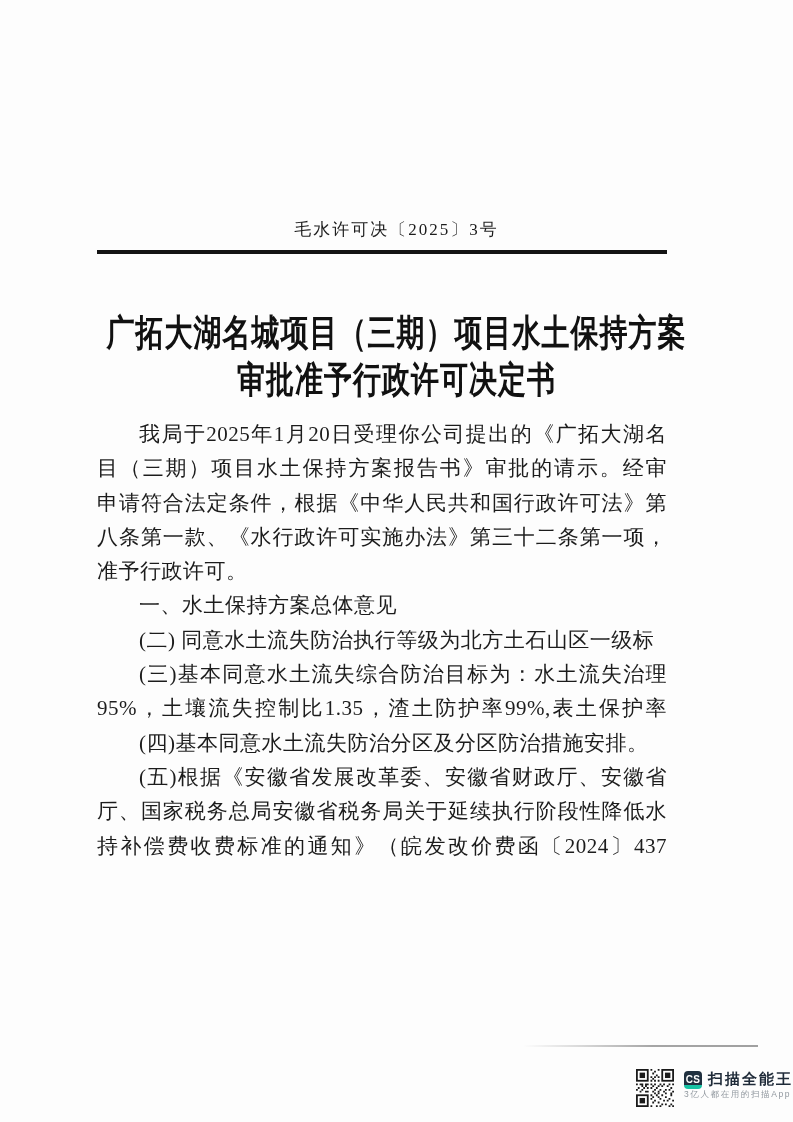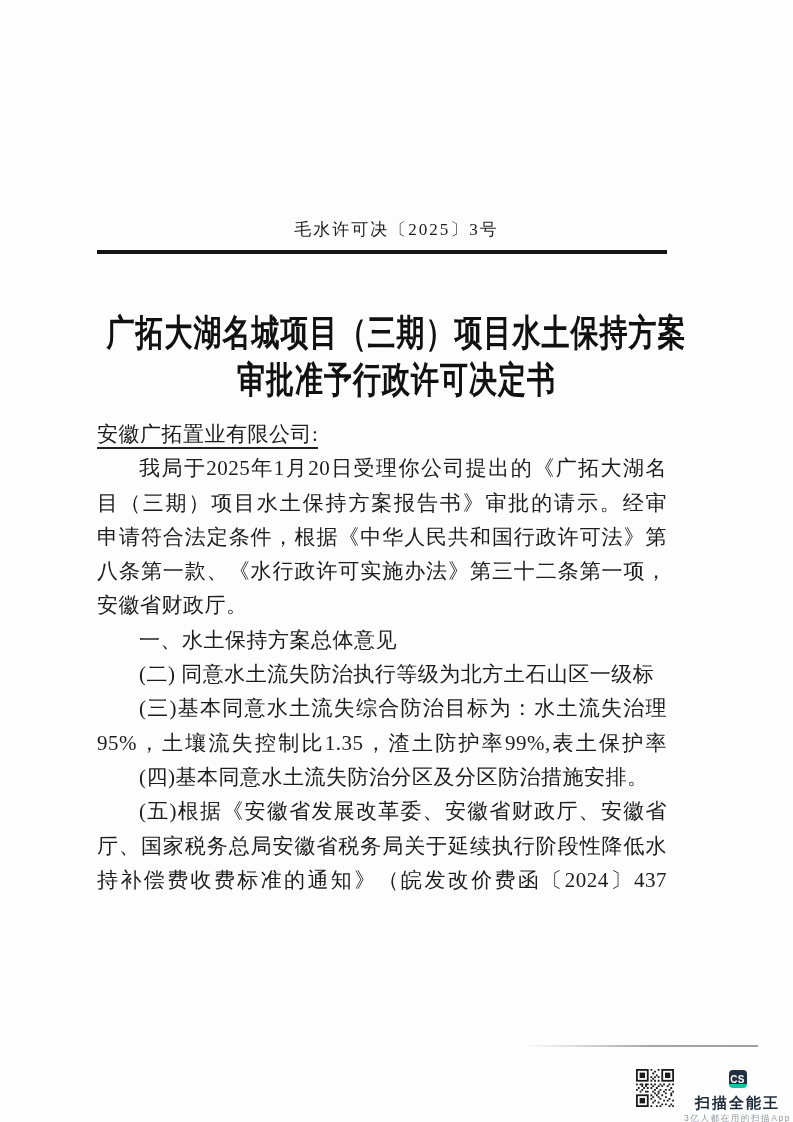--- a/index.html
+++ b/index.html
@@ -133,21 +133,20 @@
   }
   .brand-col {
     display: flex;
     flex-direction: column;
     margin-top: 4px;
   }
   .brand-row {
     display: flex;
     align-items: center;
     gap: 6px;
-    flex-direction: column;
   }
   .cs-logo {
     width: 18px;
     height: 18px;
     border-radius: 4px;
     background: linear-gradient(180deg, #20303f 0%, #20303f 76%, #17c3a4 76%);
     color: #ffffff;
     font-size: 10px;
     font-weight: 700;
     display: flex;
@@ -178,26 +177,25 @@
   <div class="doc-number">毛水许可决〔2025〕3号</div>
 
   <div class="rule"></div>
 
   <div class="doc-title">
     <div>广拓大湖名城项目（三期）项目水土保持方案</div>
     <div>审批准予行政许可决定书</div>
   </div>
 
   <div class="body-block">
-    <div class="line"><span class="recipient-underline">安徽广拓置业有限公司:</span></div>
     <div class="line ind j">我局于2025年1月20日受理你公司提出的《广拓大湖名城项</div>
     <div class="line j">目（三期）项目水土保持方案报告书》审批的请示。经审查，该</div>
     <div class="line j">申请符合法定条件，根据《中华人民共和国行政许可法》第三十</div>
     <div class="line j">八条第一款、《水行政许可实施办法》第三十二条第一项，决定</div>
-    <div class="line">安徽省财政厅。</div>
+    <div class="line">准予行政许可。</div>
     <div class="line ind">一、水土保持方案总体意见</div>
     <div class="line ind">(二) 同意水土流失防治执行等级为北方土石山区一级标准。</div>
     <div class="line ind j">(三)基本同意水土流失综合防治目标为：水土流失治理度</div>
     <div class="line j">95%，土壤流失控制比1.35，渣土防护率99%,表土保护率95%，林</div>
     <div class="line ind">(四)基本同意水土流失防治分区及分区防治措施安排。</div>
     <div class="line ind j">(五)根据《安徽省发展改革委、安徽省财政厅、安徽省水利</div>
     <div class="line j">厅、国家税务总局安徽省税务局关于延续执行阶段性降低水土保</div>
     <div class="line j">持补偿费收费标准的通知》（皖发改价费函〔2024〕437 号）基</div>
   </div>
 

